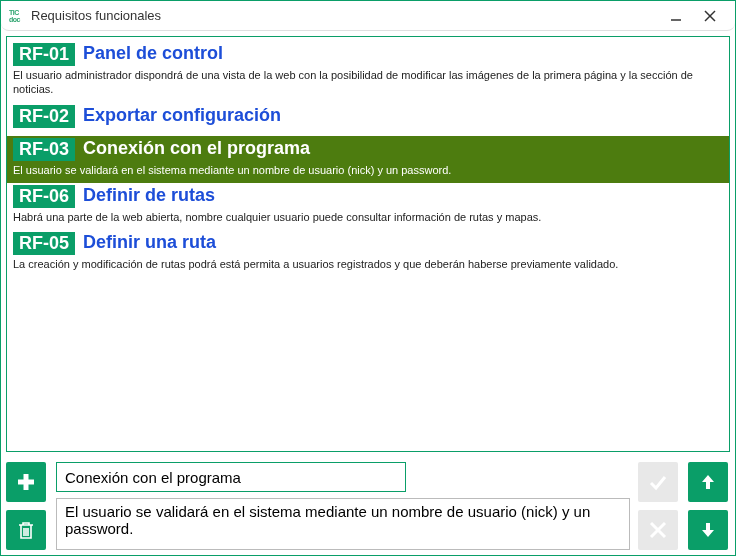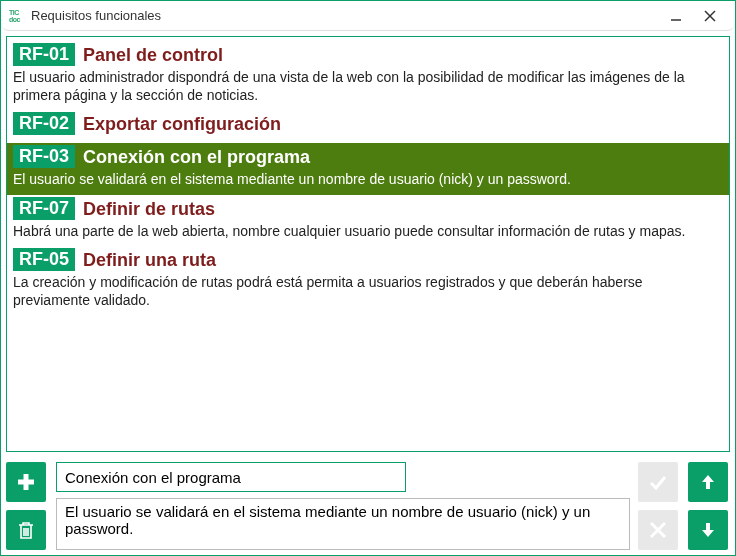--- a/index.html
+++ b/index.html
@@ -63,39 +63,39 @@
     padding: 2px 6px 6px 6px;
   }
   .item.selected {
     background: #4d7c0f;
     color: #fff;
   }
   .item.selected .item-title { color: #fff; }
   .item.selected .item-desc { color: #fff; }
   .item-head {
     display: flex;
-    align-items: flex-end;
+    align-items: flex-start;
     gap: 8px;
     margin-bottom: 2px;
   }
   .badge {
     background: #0a9e68;
     color: #fff;
     font-weight: bold;
     font-size: 18px;
     padding: 1px 6px;
     display: inline-block;
   }
   .item-title {
     font-weight: bold;
     font-size: 18px;
-    color: #7f1d1d;
+    color: #1d4ed8;
   }
   .item-desc {
-    font-size: 14px;
+    font-size: 11px;
     color: #222;
     line-height: 1.3;
   }
   .editor {
     display: flex;
     gap: 6px;
     padding-top: 10px;
   }
   .editor-left {
     width: 44px;
@@ -198,21 +198,21 @@
         </div>
         <div class="item selected">
           <div class="item-head">
             <span class="badge">RF-03</span>
             <span class="item-title">Conexión con el programa</span>
           </div>
           <div class="item-desc">El usuario se validará en el sistema mediante un nombre de usuario (nick) y un password.</div>
         </div>
         <div class="item">
           <div class="item-head">
-            <span class="badge">RF-07</span>
+            <span class="badge">RF-06</span>
             <span class="item-title">Definir de rutas</span>
           </div>
           <div class="item-desc">Habrá una parte de la web abierta, nombre cualquier usuario puede consultar información de rutas y mapas.</div>
         </div>
         <div class="item">
           <div class="item-head">
             <span class="badge">RF-05</span>
             <span class="item-title">Definir una ruta</span>
           </div>
           <div class="item-desc">La creación y modificación de rutas podrá está permita a usuarios registrados y que deberán haberse previamente validado.</div>

